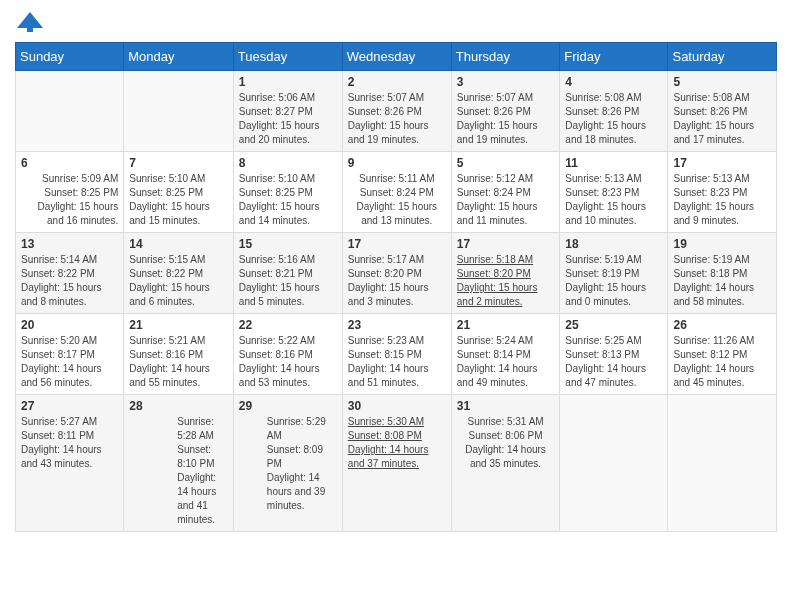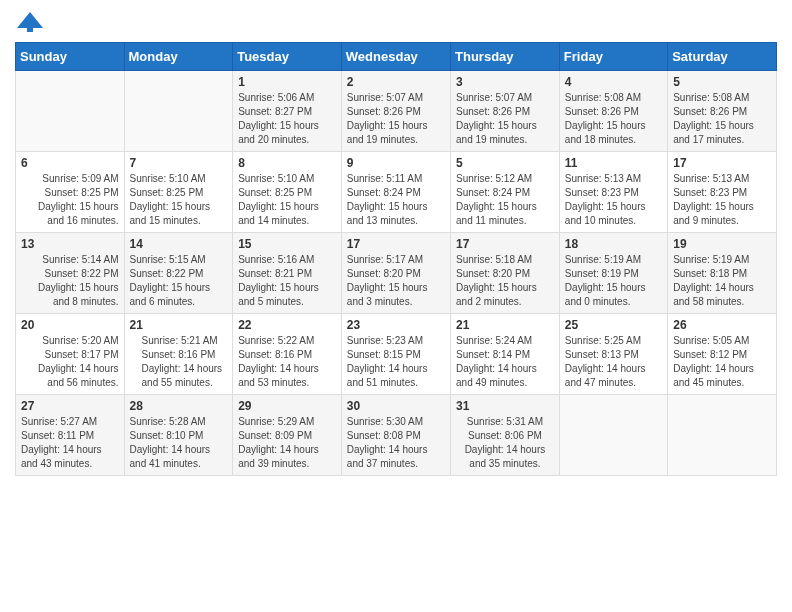--- a/index.html
+++ b/index.html
@@ -55,21 +55,21 @@
     }
     .calendar {
       width: 100%;
       border-collapse: collapse;
       border: 1px solid #ccc;
     }
     .calendar thead tr th {
       background-color: #2175c4;
       color: #fff;
       font-size: 13px;
-      font-weight: bold;
+      font-weight: normal;
       padding: 6px 4px;
       text-align: left;
       border: 1px solid #1a5fa8;
     }
     .calendar tbody tr td {
       width: 110px;
       vertical-align: top;
       padding: 4px 5px;
       border: 1px solid #ddd;
       font-size: 10.5px;
@@ -180,21 +180,21 @@
 Daylight: 15 hours and 15 minutes.</div>
         </td>
         <td>
           <span class="day-num">8</span>
           <div class="day-info" style="white-space: pre-line;">Sunrise: 5:10 AM
 Sunset: 8:25 PM
 Daylight: 15 hours and 14 minutes.</div>
         </td>
         <td>
           <span class="day-num">9</span>
-          <div class="day-info" style="white-space: pre-line;">Sunrise: 5:11 AM
+          <div class="day-info" style="white-space: pre-line; text-align: center;">Sunrise: 5:11 AM
 Sunset: 8:24 PM
 Daylight: 15 hours and 13 minutes.</div>
         </td>
         <td>
           <span class="day-num">5</span>
           <div class="day-info" style="white-space: pre-line;">Sunrise: 5:12 AM
 Sunset: 8:24 PM
 Daylight: 15 hours and 11 minutes.</div>
         </td>
         <td>
@@ -206,21 +206,21 @@
         <td>
           <span class="day-num">17</span>
           <div class="day-info" style="white-space: pre-line;">Sunrise: 5:13 AM
 Sunset: 8:23 PM
 Daylight: 15 hours and 9 minutes.</div>
         </td>
       </tr>
       <tr>
         <td>
           <span class="day-num">13</span>
-          <div class="day-info" style="white-space: pre-line; text-align: right;">Sunrise: 5:14 AM
+          <div class="day-info" style="white-space: pre-line;">Sunrise: 5:14 AM
 Sunset: 8:22 PM
 Daylight: 15 hours and 8 minutes.</div>
         </td>
         <td>
           <span class="day-num">14</span>
           <div class="day-info" style="white-space: pre-line;">Sunrise: 5:15 AM
 Sunset: 8:22 PM
 Daylight: 15 hours and 6 minutes.</div>
         </td>
         <td>
@@ -230,47 +230,47 @@
 Daylight: 15 hours and 5 minutes.</div>
         </td>
         <td>
           <span class="day-num">17</span>
           <div class="day-info" style="white-space: pre-line;">Sunrise: 5:17 AM
 Sunset: 8:20 PM
 Daylight: 15 hours and 3 minutes.</div>
         </td>
         <td>
           <span class="day-num">17</span>
-          <div class="day-info" style="white-space: pre-line;">Sunrise: 5:18 AM
+          <div class="day-info" style="white-space: pre-line; text-decoration: underline;">Sunrise: 5:18 AM
 Sunset: 8:20 PM
 Daylight: 15 hours and 2 minutes.</div>
         </td>
         <td>
           <span class="day-num">18</span>
           <div class="day-info" style="white-space: pre-line;">Sunrise: 5:19 AM
 Sunset: 8:19 PM
 Daylight: 15 hours and 0 minutes.</div>
         </td>
         <td>
           <span class="day-num">19</span>
           <div class="day-info" style="white-space: pre-line;">Sunrise: 5:19 AM
 Sunset: 8:18 PM
 Daylight: 14 hours and 58 minutes.</div>
         </td>
       </tr>
       <tr>
         <td>
           <span class="day-num">20</span>
-          <div class="day-info" style="white-space: pre-line; text-align: right;">Sunrise: 5:20 AM
+          <div class="day-info" style="white-space: pre-line;">Sunrise: 5:20 AM
 Sunset: 8:17 PM
 Daylight: 14 hours and 56 minutes.</div>
         </td>
         <td>
           <span class="day-num">21</span>
-          <div class="day-info" style="white-space: pre-line; margin-left: 12px;">Sunrise: 5:21 AM
+          <div class="day-info" style="white-space: pre-line;">Sunrise: 5:21 AM
 Sunset: 8:16 PM
 Daylight: 14 hours and 55 minutes.</div>
         </td>
         <td>
           <span class="day-num">22</span>
           <div class="day-info" style="white-space: pre-line;">Sunrise: 5:22 AM
 Sunset: 8:16 PM
 Daylight: 14 hours and 53 minutes.</div>
         </td>
         <td>
@@ -286,47 +286,47 @@
 Daylight: 14 hours and 49 minutes.</div>
         </td>
         <td>
           <span class="day-num">25</span>
           <div class="day-info" style="white-space: pre-line;">Sunrise: 5:25 AM
 Sunset: 8:13 PM
 Daylight: 14 hours and 47 minutes.</div>
         </td>
         <td>
           <span class="day-num">26</span>
-          <div class="day-info" style="white-space: pre-line;">Sunrise: 5:05 AM
+          <div class="day-info" style="white-space: pre-line;">Sunrise: 11:26 AM
 Sunset: 8:12 PM
 Daylight: 14 hours and 45 minutes.</div>
         </td>
       </tr>
       <tr>
         <td>
           <span class="day-num">27</span>
           <div class="day-info" style="white-space: pre-line;">Sunrise: 5:27 AM
 Sunset: 8:11 PM
 Daylight: 14 hours and 43 minutes.</div>
         </td>
         <td>
           <span class="day-num">28</span>
-          <div class="day-info" style="white-space: pre-line;">Sunrise: 5:28 AM
+          <div class="day-info" style="white-space: pre-line; margin-left: 48px;">Sunrise: 5:28 AM
 Sunset: 8:10 PM
 Daylight: 14 hours and 41 minutes.</div>
         </td>
         <td>
           <span class="day-num">29</span>
-          <div class="day-info" style="white-space: pre-line;">Sunrise: 5:29 AM
+          <div class="day-info" style="white-space: pre-line; margin-left: 28px;">Sunrise: 5:29 AM
 Sunset: 8:09 PM
 Daylight: 14 hours and 39 minutes.</div>
         </td>
         <td>
           <span class="day-num">30</span>
-          <div class="day-info" style="white-space: pre-line;">Sunrise: 5:30 AM
+          <div class="day-info" style="white-space: pre-line; text-decoration: underline;">Sunrise: 5:30 AM
 Sunset: 8:08 PM
 Daylight: 14 hours and 37 minutes.</div>
         </td>
         <td>
           <span class="day-num">31</span>
           <div class="day-info" style="white-space: pre-line; text-align: center;">Sunrise: 5:31 AM
 Sunset: 8:06 PM
 Daylight: 14 hours and 35 minutes.</div>
         </td>
         <td class="empty-cell"></td>

